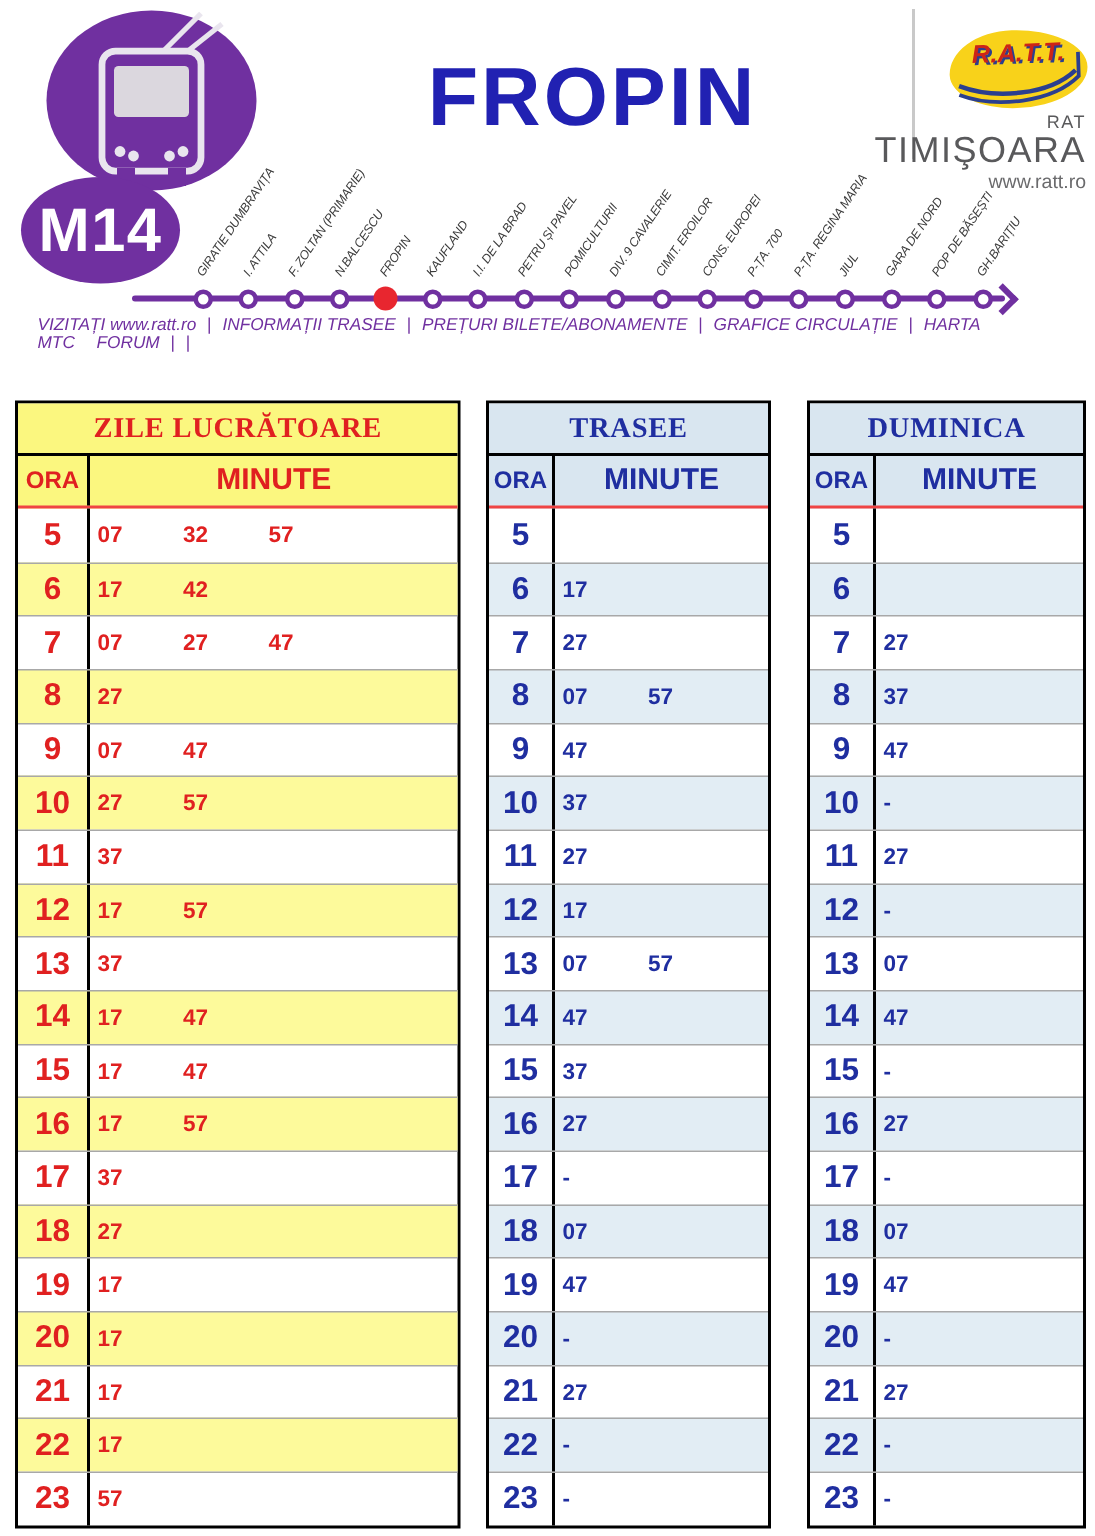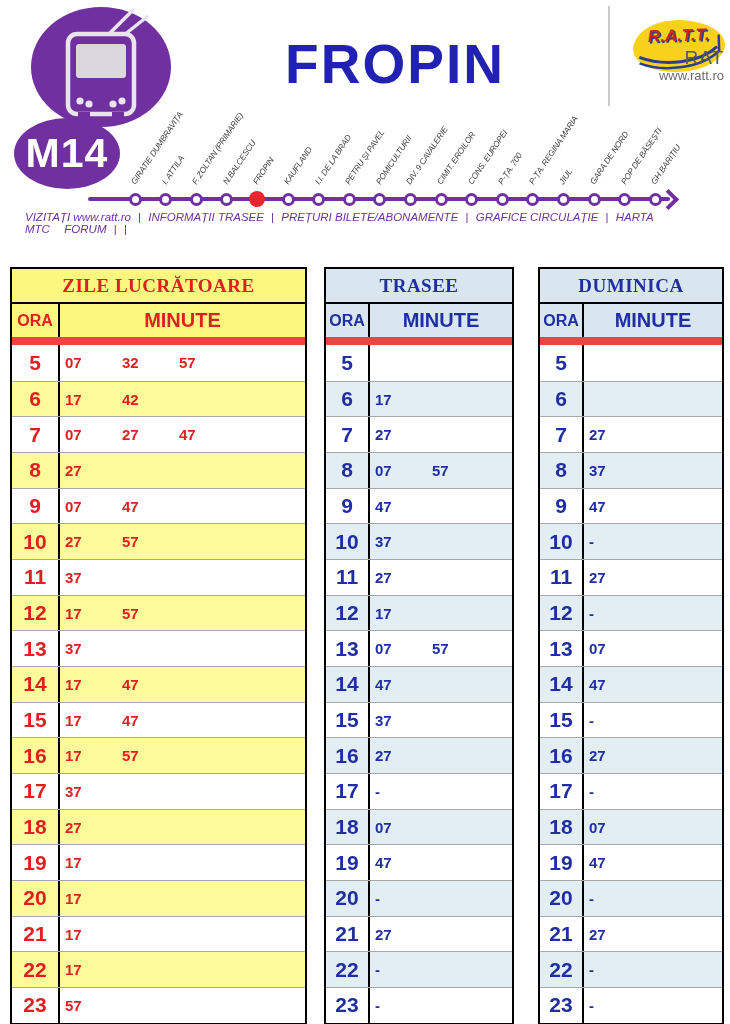--- a/index.html
+++ b/index.html
@@ -14,21 +14,21 @@
   #page-title{position:absolute;left:195px;top:32px;width:400px;text-align:center;
               font-size:55px;font-weight:800;color:var(--titleblue);letter-spacing:2px;}
   #hdr-divider{position:absolute;left:608px;top:6px;width:2px;height:100px;background:#c9c9c9;}
   #ratt-logo{position:absolute;left:633px;top:20px;width:92px;height:52px;transform:rotate(-2deg);
              background:#F8D21A;border-radius:46% 54% 52% 48%/55% 50% 50% 45%;
              display:flex;align-items:flex-start;justify-content:center;}
   #ratt-logo .brand{margin-top:6px;font-size:17px;font-weight:800;font-style:italic;color:#CC2418;
              text-shadow:1.4px 1.4px 0 #2B3F8F;white-space:nowrap;}
   #ratt-logo svg{position:absolute;left:0;top:0;}
   #org-block{position:absolute;right:6px;top:48px;width:180px;text-align:right;color:#59595B;line-height:1.08;}
-  #org-block .l1{font-size:19px;letter-spacing:1px;}
+  #org-block .l1{font-size:12px;letter-spacing:1px;margin-top:27px;}
   #org-block .l2{font-size:24px;letter-spacing:1px;}
   #org-block .l3{font-size:13px;color:#6a6a6c;}
 
   
   #route{position:absolute;left:0;top:0;width:730px;height:250px;pointer-events:none;}
   #route-line{position:absolute;left:88px;top:197px;width:582px;height:4px;background:var(--purple);border-radius:2px;}
   .stop-dot{position:absolute;width:13px;height:13px;border-radius:50%;background:#fff;
             border:3.5px solid var(--purple);box-sizing:border-box;top:192.5px;}
   .stop-dot.current{width:16px;height:16px;top:191px;background:var(--stopred);border:none;}
   .stop-label{position:absolute;top:176px;height:10px;line-height:10px;white-space:nowrap;
@@ -41,21 +41,21 @@
   
   #links-bar{position:absolute;left:25px;top:211px;width:700px;font-size:11.5px;color:var(--purple);}
   #links-bar .sep{padding:0 4px;}
   #links-bar .nav-link{cursor:pointer;font-style:italic;}
   #notice{position:absolute;left:25px;top:228px;width:700px;font-size:9.8px;font-weight:bold;color:var(--purple);}
 
   
   .tt{position:absolute;top:267px;border:2px solid #000;background:#fff;box-sizing:border-box;}
   .tt .tt-title{height:33px;border-bottom:2px solid #000;display:flex;align-items:center;justify-content:center;
                 font-size:19px;font-weight:800;letter-spacing:0.5px;background:var(--hdr);color:var(--txt);font-family:Liberation Serif, serif;}
-  .tt .tt-cols{height:33px;border-bottom:8px solid #ef4444;display:flex;background:var(--hdr);color:var(--txt);
+  .tt .tt-cols{height:33px;border-bottom:2px solid #ef4444;display:flex;background:var(--hdr);color:var(--txt);
                font-weight:800;}
   .tt .col-ora{width:var(--oraw);border-right:2px solid #000;display:flex;align-items:center;justify-content:center;
                font-size:16px;box-sizing:border-box;}
   .tt .col-min{flex:1;display:flex;align-items:center;justify-content:center;font-size:20px;}
   .tt-row{height:35.68px;display:flex;border-top:1px solid #a8a8a8;box-sizing:border-box;}
   .tt-row:first-child{border-top:none;}
   .tt-row.stripe{background:var(--stripe);}
   .tt-row .ora{width:var(--oraw);border-right:2px solid #000;display:flex;align-items:center;justify-content:center;
                font-size:21px;font-weight:800;color:var(--txt);box-sizing:border-box;}
   .tt-row .mins{flex:1;display:flex;align-items:center;padding-left:5px;color:var(--txt);}
@@ -89,20 +89,21 @@
   <div id="hdr-divider"></div>
   <div id="ratt-logo">
     <svg width="92" height="52" viewBox="0 0 92 52">
       <path d="M6 36 C 30 46, 66 44, 84 28" stroke="#2B3F8F" fill="none" stroke-width="3"></path>
       <path d="M6 42 C 30 52, 68 49, 86 32 L 86 16" stroke="#2B3F8F" fill="none" stroke-width="2.5"></path>
     </svg>
     <span class="brand">R.A.T.T.</span>
   </div>
   <div id="org-block">
     <div class="l1">RAT</div>
+    <div class="l2">TIMIŞOARA</div>
     <div class="l3">www.ratt.ro</div>
   </div>
 
   <div id="route">
     <div id="route-line"></div>
     <div id="route-arrow"></div>
   <div class="stop-dot" style="left: 128.5px;"></div>
       <div class="stop-label" style="left: 137px;">GIRATIE DUMBRAVIȚA</div>
       <div class="stop-dot" style="left: 159.1px;"></div>
       <div class="stop-label" style="left: 167.6px;">I. ATTILA</div>

